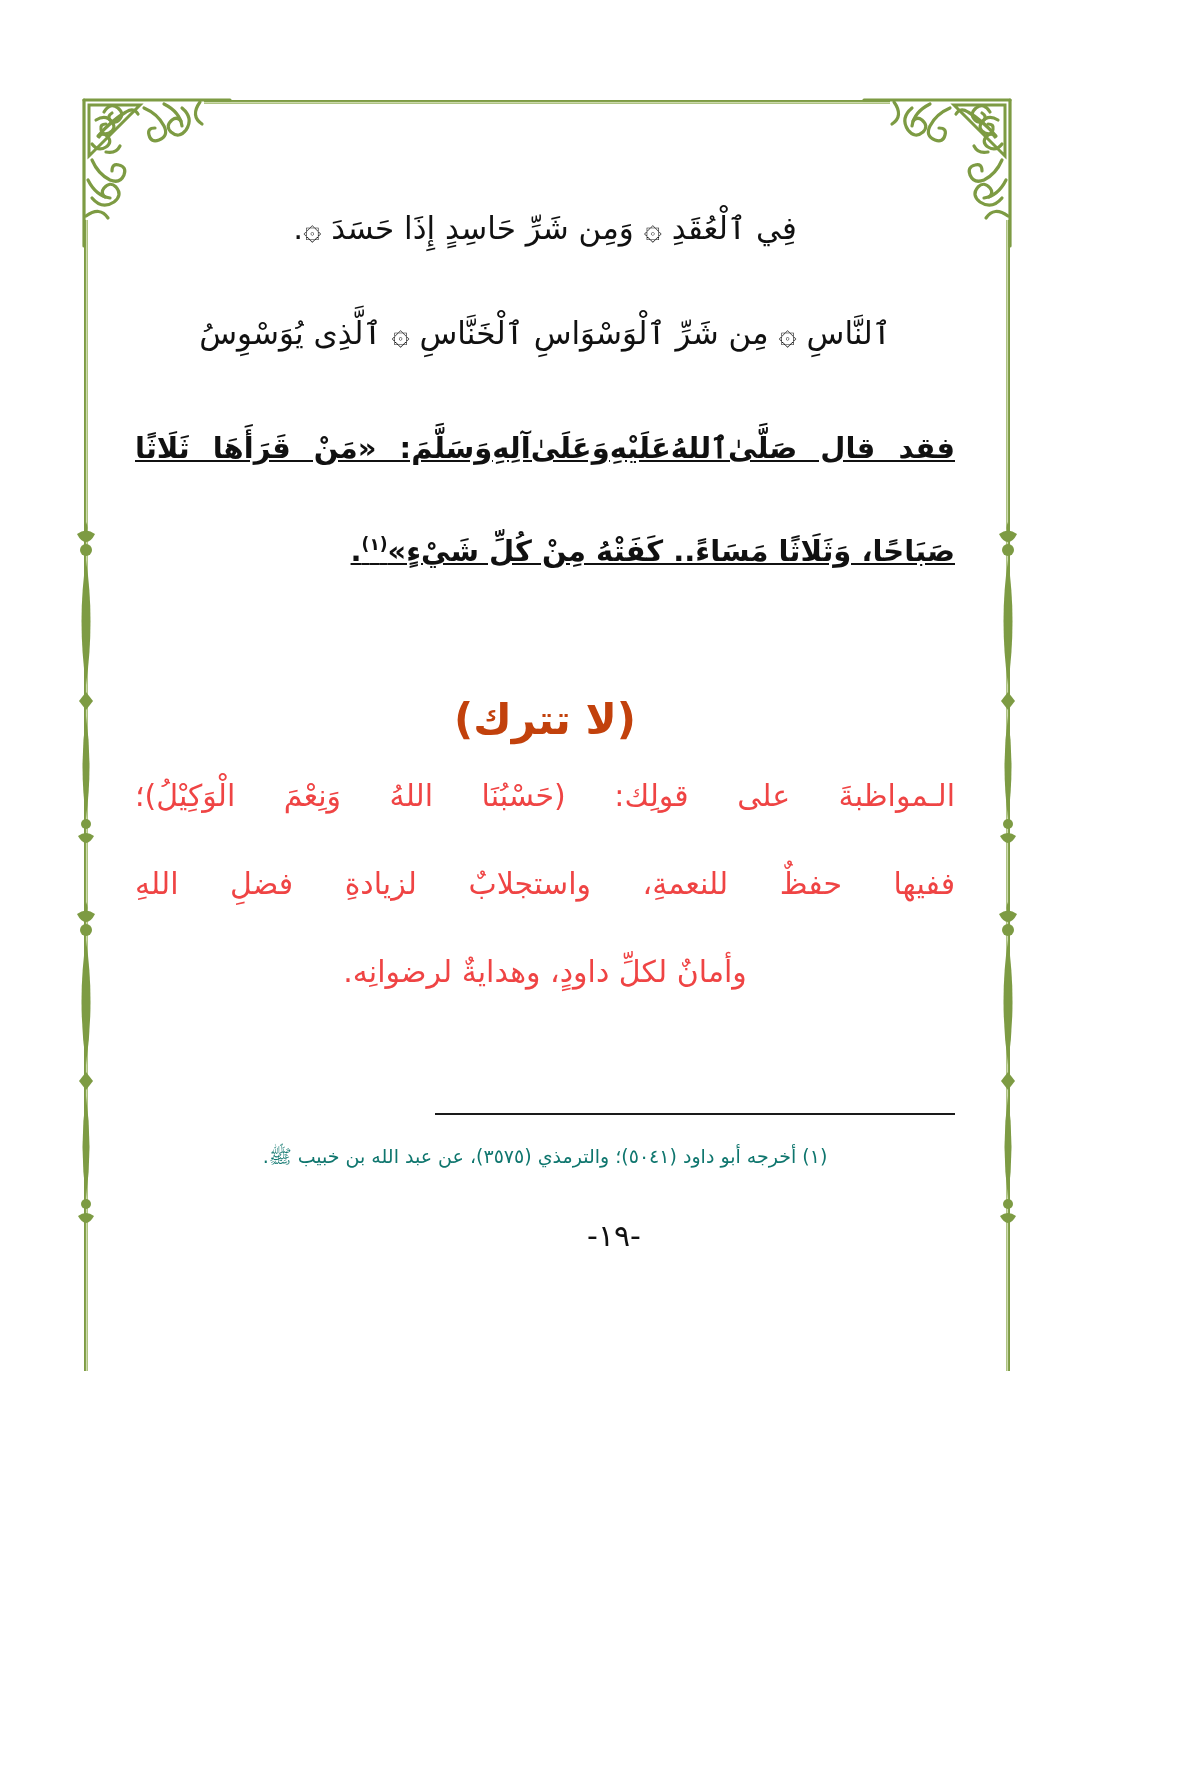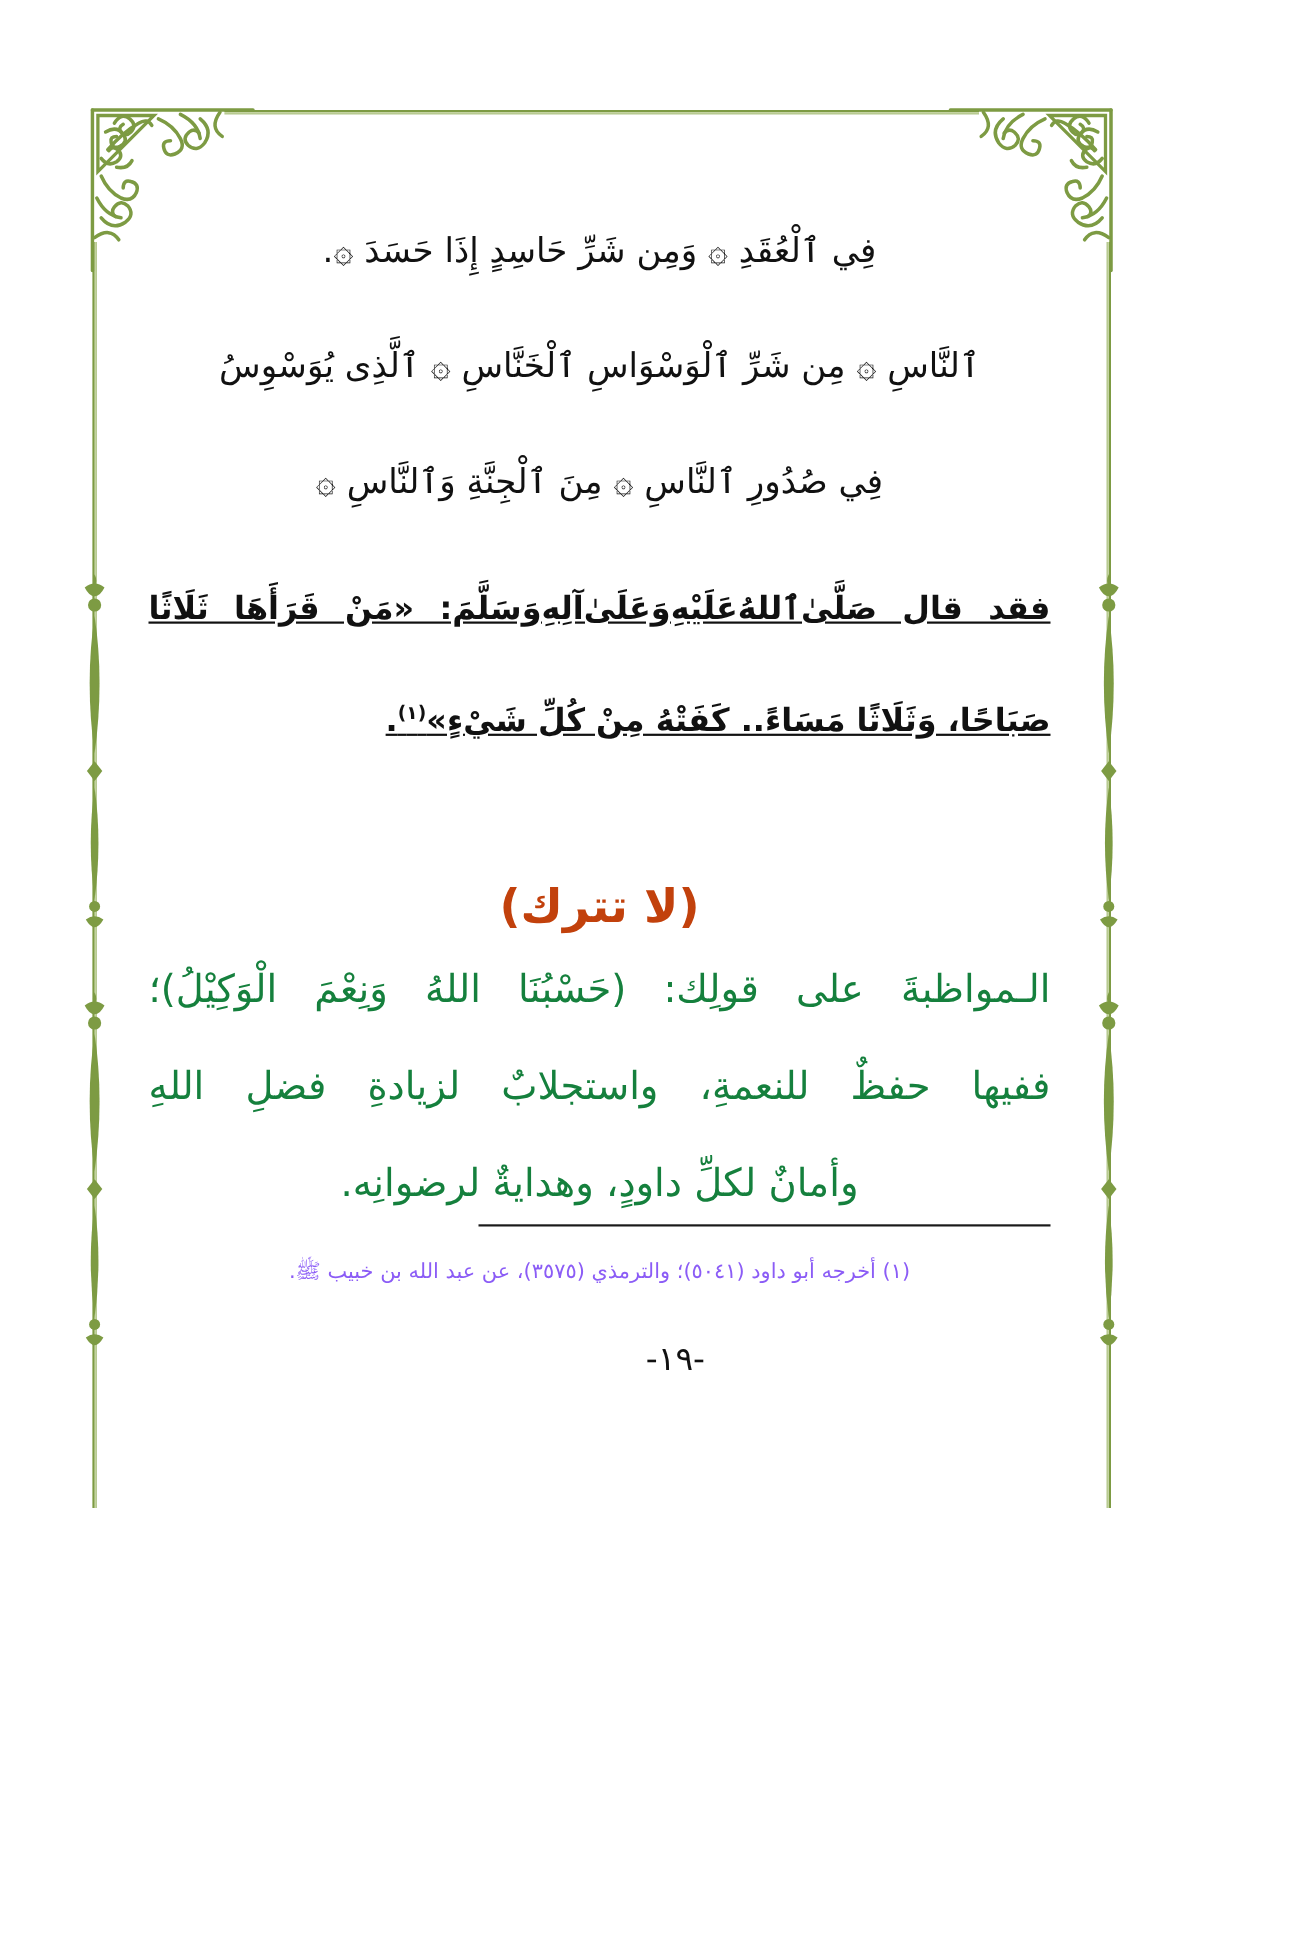--- a/index.html
+++ b/index.html
@@ -124,23 +124,23 @@
     text-align: center;
     font-size: 42px;
     font-weight: bold;
     color: #c2410c;
     margin-top: 96px;
     margin-bottom: 8px;
     letter-spacing: -1px;
   }
 
   .body-block {
-    font-size: 35px;
+    font-size: 30px;
     line-height: 88px;
-    color: #15803d;
+    color: #ef4444;
     text-align: justify;
     text-align-last: justify;
     font-weight: 500;
     margin-top: 6px;
   }
   .body-line { display: block; }
   .body-line.last { text-align-last: center; }
 
   
   .footnote-area {
@@ -156,21 +156,21 @@
     background: #1a1a1a;
     margin: 0 auto 0 0;
     margin-right: 0;
     float: right;
   }
   .footnote-text {
     clear: both;
     padding-top: 26px;
     font-size: 19px;
     line-height: 30px;
-    color: #8b5cf6;
+    color: #0f766e;
     text-align: center;
   }
 
   .page-number {
     position: absolute;
     left: 0; right: 0;
     bottom: 118px;
     text-align: center;
     font-size: 30px;
     color: #111111;
@@ -339,21 +339,20 @@
         </g>
       </svg>
     </div>
   </div>
 
   <div class="content">
 
     <div class="quran-block">
       <span class="quran-line">فِي ٱلْعُقَدِ ۞ وَمِن شَرِّ حَاسِدٍ إِذَا حَسَدَ ۞.</span>
       <span class="quran-line">ٱلنَّاسِ ۞ مِن شَرِّ ٱلْوَسْوَاسِ ٱلْخَنَّاسِ ۞ ٱلَّذِى يُوَسْوِسُ</span>
-      <span class="quran-line">فِي صُدُورِ ٱلنَّاسِ ۞ مِنَ ٱلْجِنَّةِ وَٱلنَّاسِ ۞</span>
     </div>
 
     <div class="hadith-block">
       <span class="hadith-line">فقد قال  صَلَّىٰ‌ٱللهُ‌عَلَيْهِ‌وَعَلَىٰ‌آلِهِ‌وَسَلَّمَ: «مَنْ  قَرَأَهَا  ثَلَاثًا</span>
       <span class="hadith-line last"><span>صَبَاحًا، وَثَلَاثًا مَسَاءً.. كَفَتْهُ مِنْ كُلِّ شَيْءٍ»</span><span class="sup-note">(١)</span><span>.</span></span>
     </div>
 
     <div class="section-heading">(لا تترك)</div>
 
     <div class="body-block">

